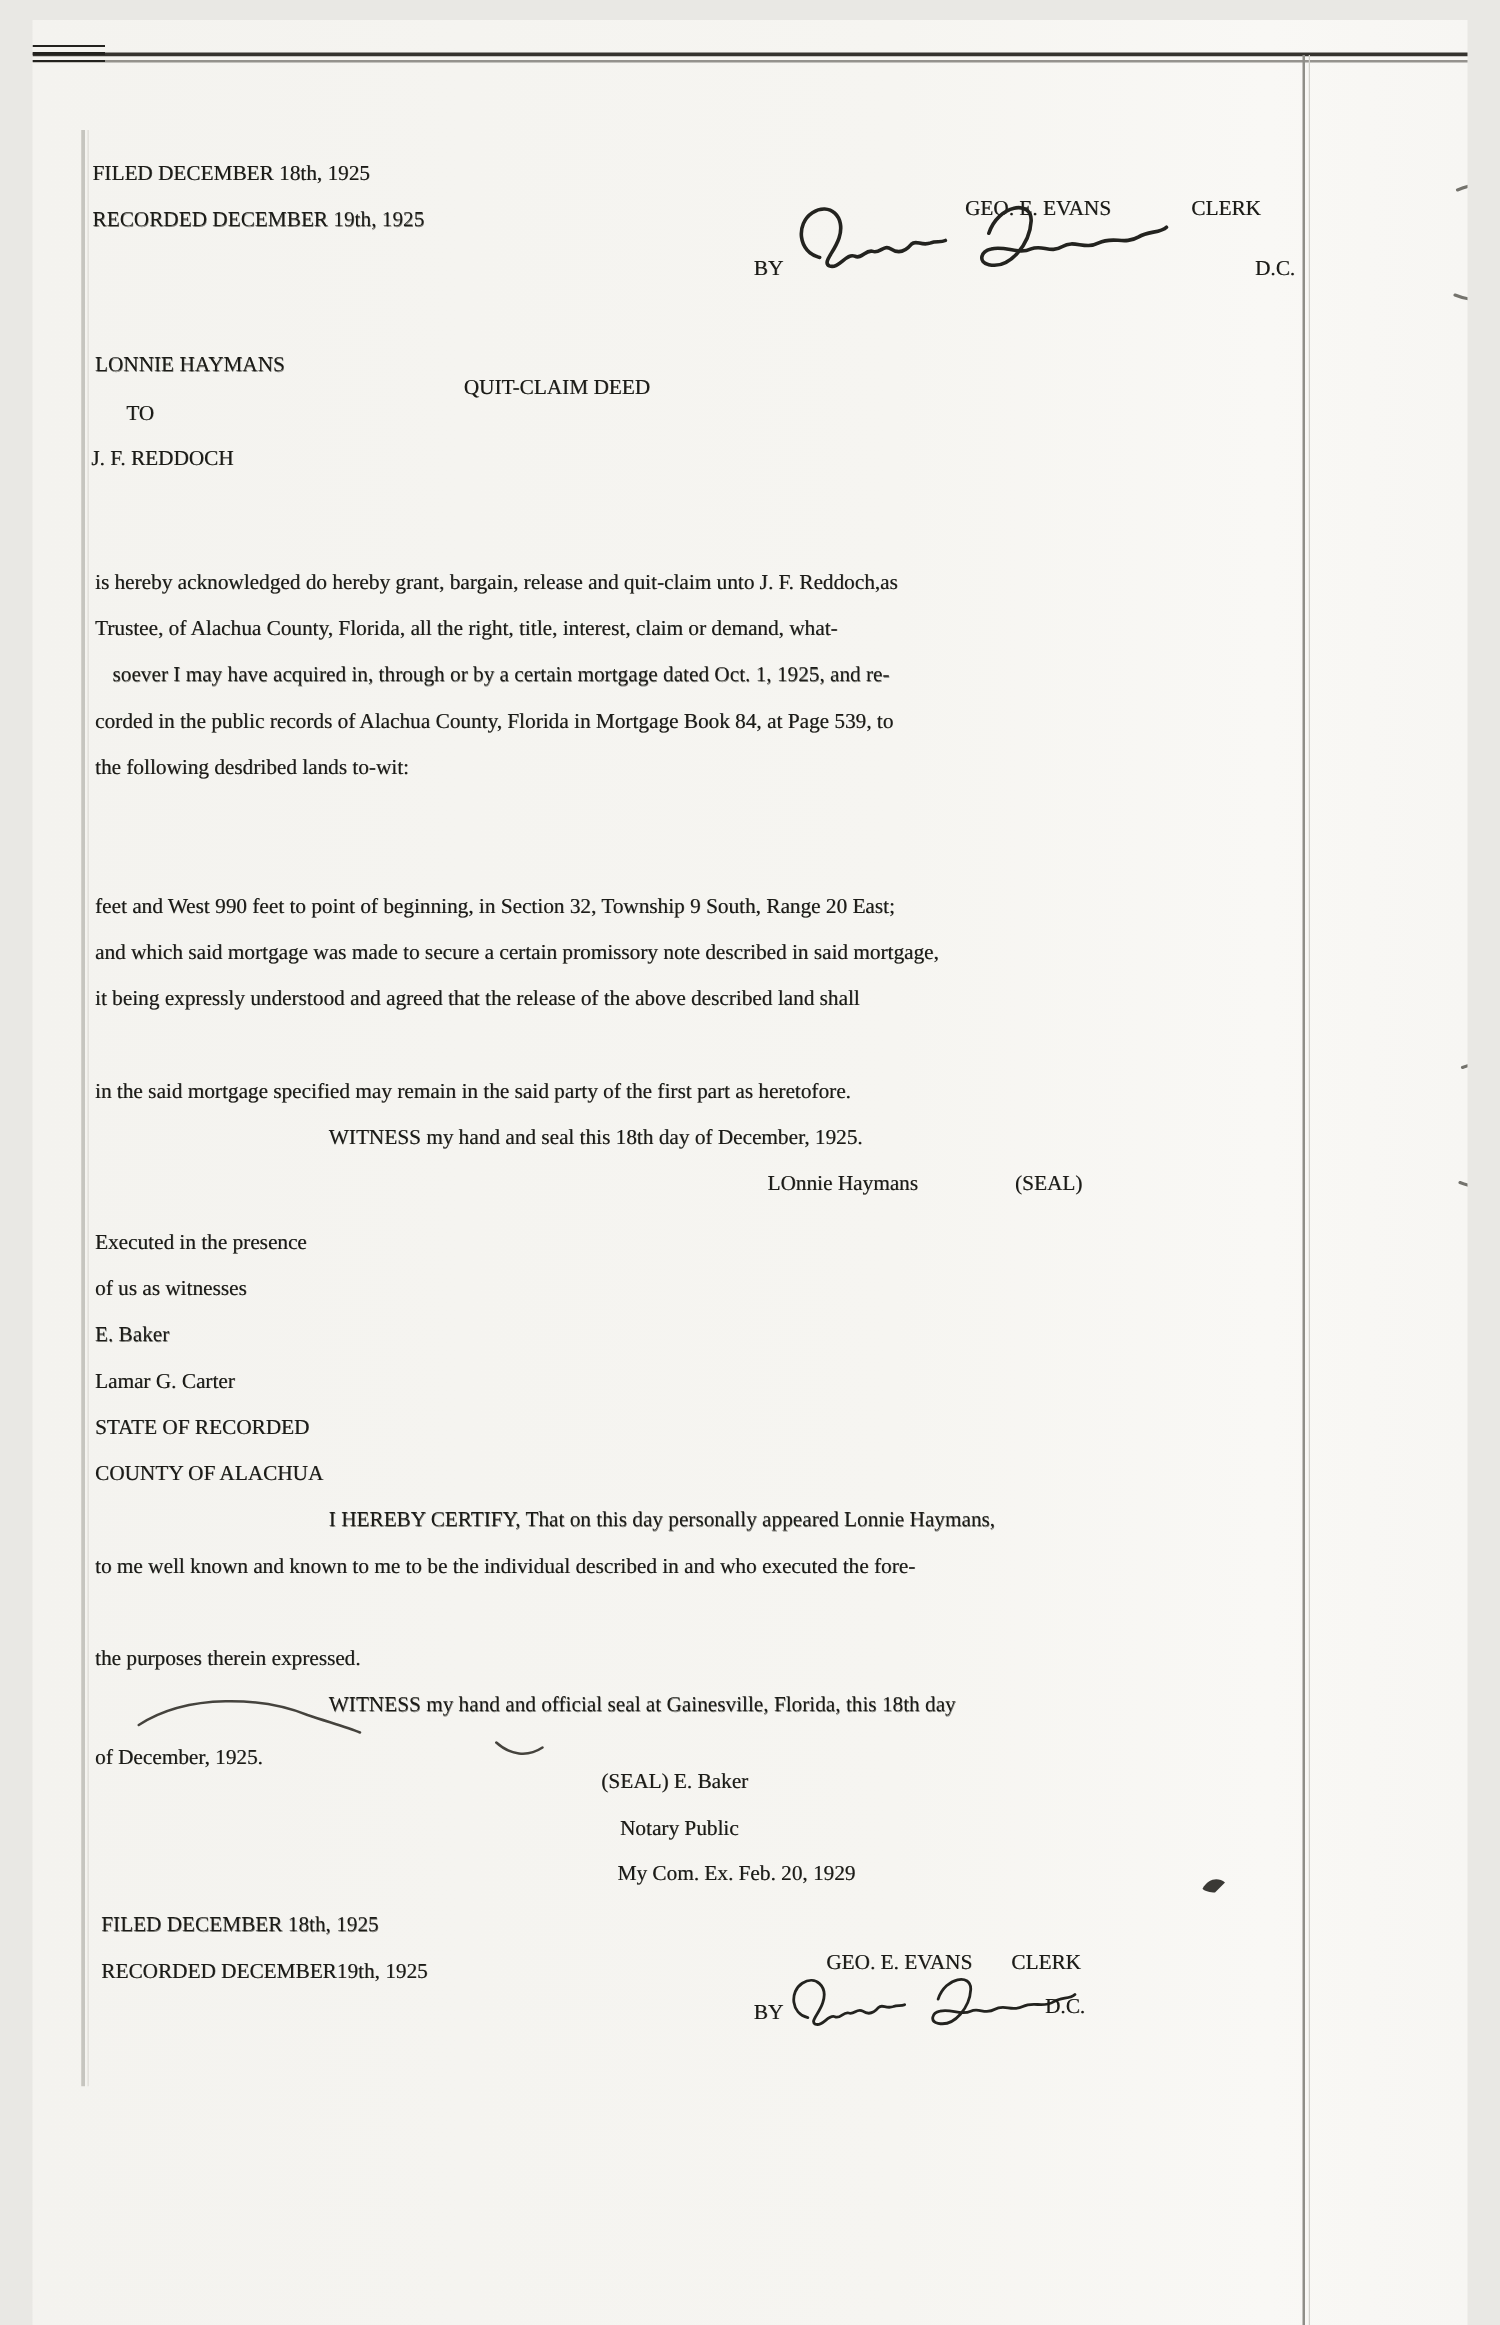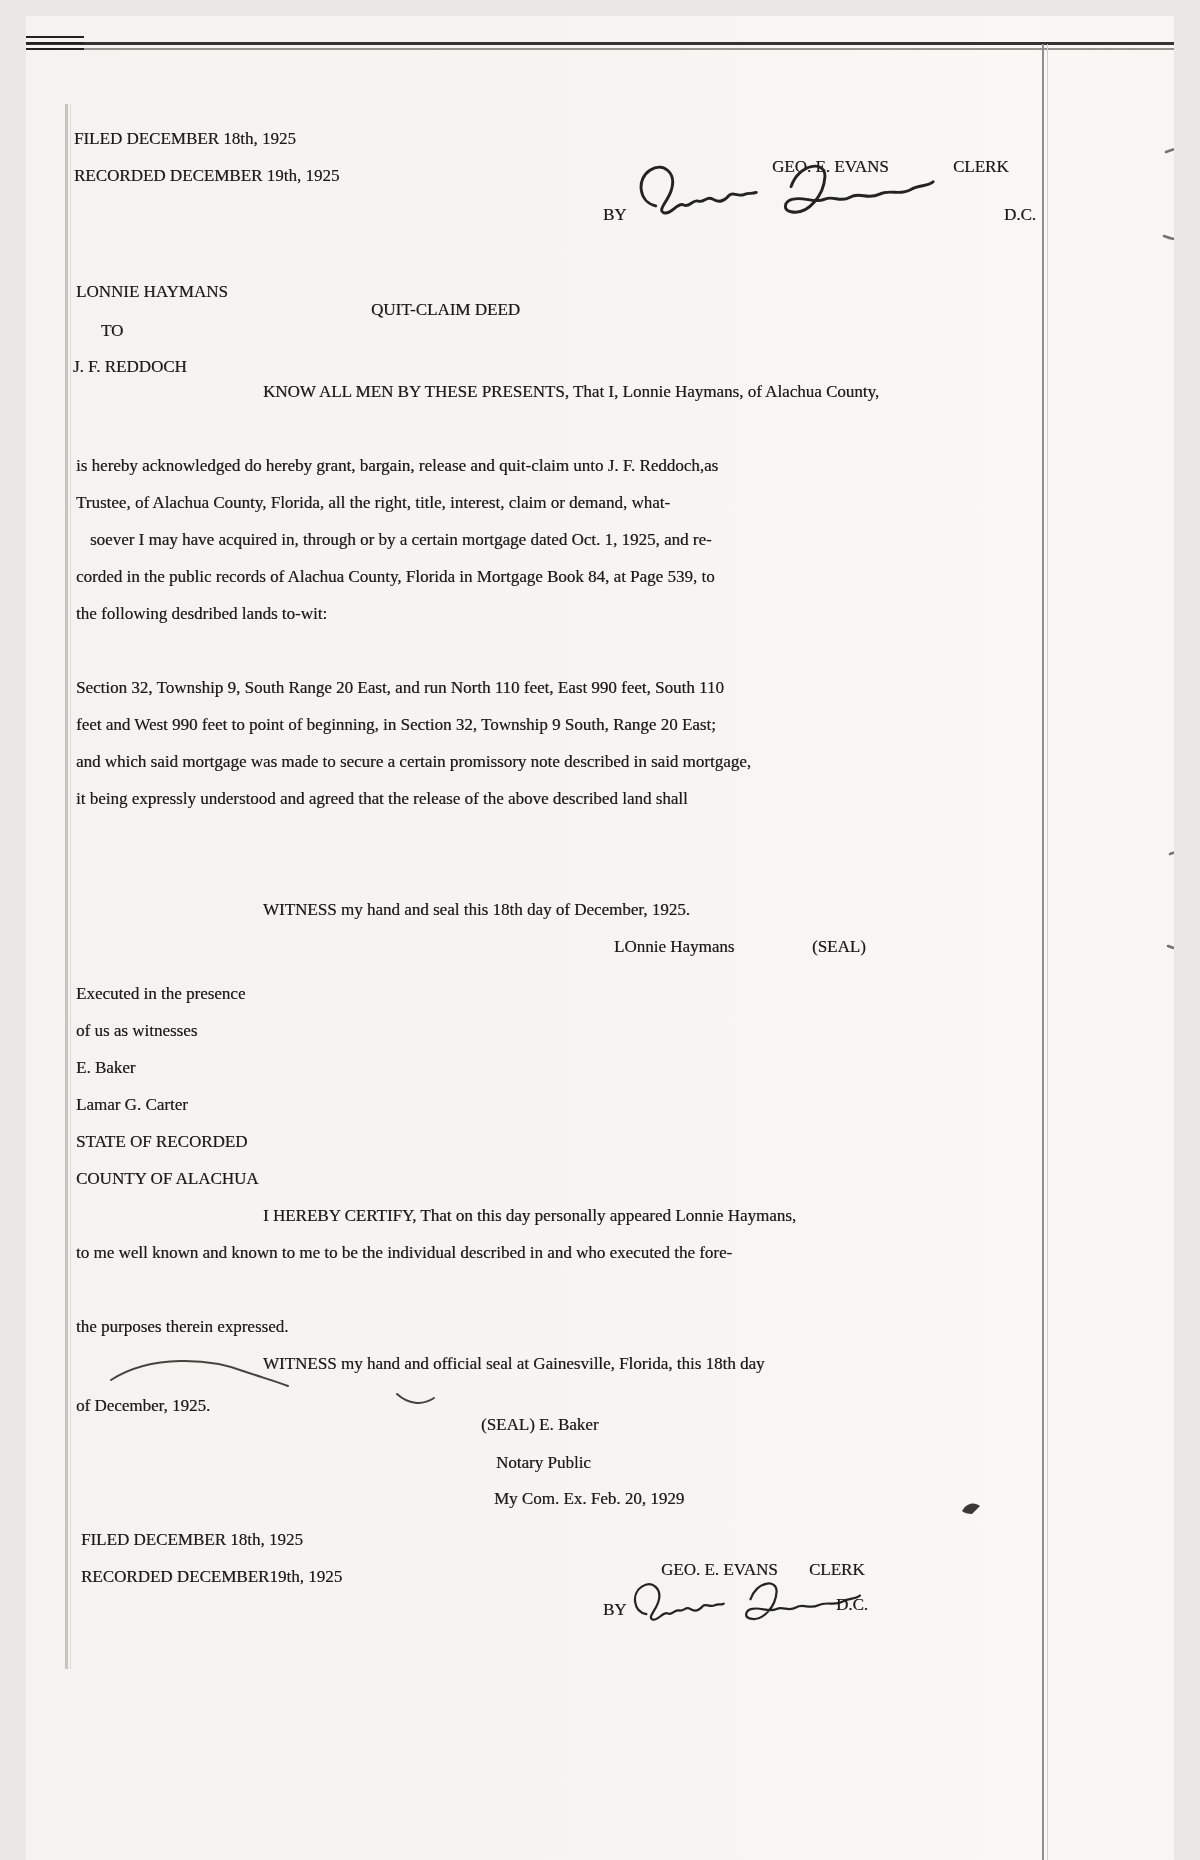--- a/index.html
+++ b/index.html
@@ -58,30 +58,29 @@
   <svg style="left:602px;top:130px" width="330" height="87" viewBox="0 0 340 90">
     <use href="#sigpath" xlink:href="#sigpath" xmlns:xlink="http://www.w3.org/1999/xlink"></use>
   </svg>
   <div class="tw" style="left:978px;top:188px">D.C.</div>
 
   <div class="tw" style="left:50px;top:265px">LONNIE HAYMANS</div>
   <div class="tw" style="left:345px;top:283px">QUIT-CLAIM DEED</div>
   <div class="tw" style="left:75px;top:304px">TO</div>
   <div class="tw" style="left:47px;top:340px">J. F. REDDOCH</div>
 
-  <div class="tw" style="left:237px;top:365px">KNOW ALL MEN BY THESE PRESENTS, That I, Lonnie Haymans, of Alachua County,</div>
   <div class="tw" style="left:50px;top:439px">is hereby acknowledged do hereby grant, bargain, release and quit-claim unto J. F. Reddoch,as</div>
   <div class="tw" style="left:50px;top:476px">Trustee, of Alachua County, Florida, all the right, title, interest, claim or demand, what-</div>
   <div class="tw" style="left:64px;top:513px">soever I may have acquired in, through or by a certain mortgage dated Oct. 1, 1925, and re-</div>
   <div class="tw" style="left:50px;top:550px">corded in the public records of Alachua County, Florida in Mortgage Book 84, at Page 539, to</div>
   <div class="tw" style="left:50px;top:587px">the following desdribed lands to-wit:</div>
-  <div class="tw" style="left:50px;top:661px">Section 32, Township 9, South Range 20 East, and run North 110 feet, East 990 feet, South 110</div>
   <div class="tw" style="left:50px;top:698px">feet and West 990 feet to point of beginning, in Section 32, Township 9 South, Range 20 East;</div>
   <div class="tw" style="left:50px;top:735px">and which said mortgage was made to secure a certain promissory note described in said mortgage,</div>
   <div class="tw" style="left:50px;top:772px">it being expressly understood and agreed that the release of the above described land shall</div>
+  <div class="tw" style="left:50px;top:846px">in the said mortgage specified may remain in the said party of the first part as heretofore.</div>
   <div class="tw" style="left:237px;top:883px">WITNESS my hand and seal this 18th day of December, 1925.</div>
 
   <div class="tw" style="left:588px;top:920px">LOnnie Haymans</div>
   <div class="tw" style="left:786px;top:920px">(SEAL)</div>
 
   <div class="tw" style="left:50px;top:967px">Executed in the presence</div>
   <div class="tw" style="left:50px;top:1004px">of us as witnesses</div>
   <div class="tw" style="left:50px;top:1041px">E. Baker</div>
   <div class="tw" style="left:50px;top:1078px">Lamar G. Carter</div>
   <div class="tw" style="left:50px;top:1115px">STATE OF RECORDED</div>

